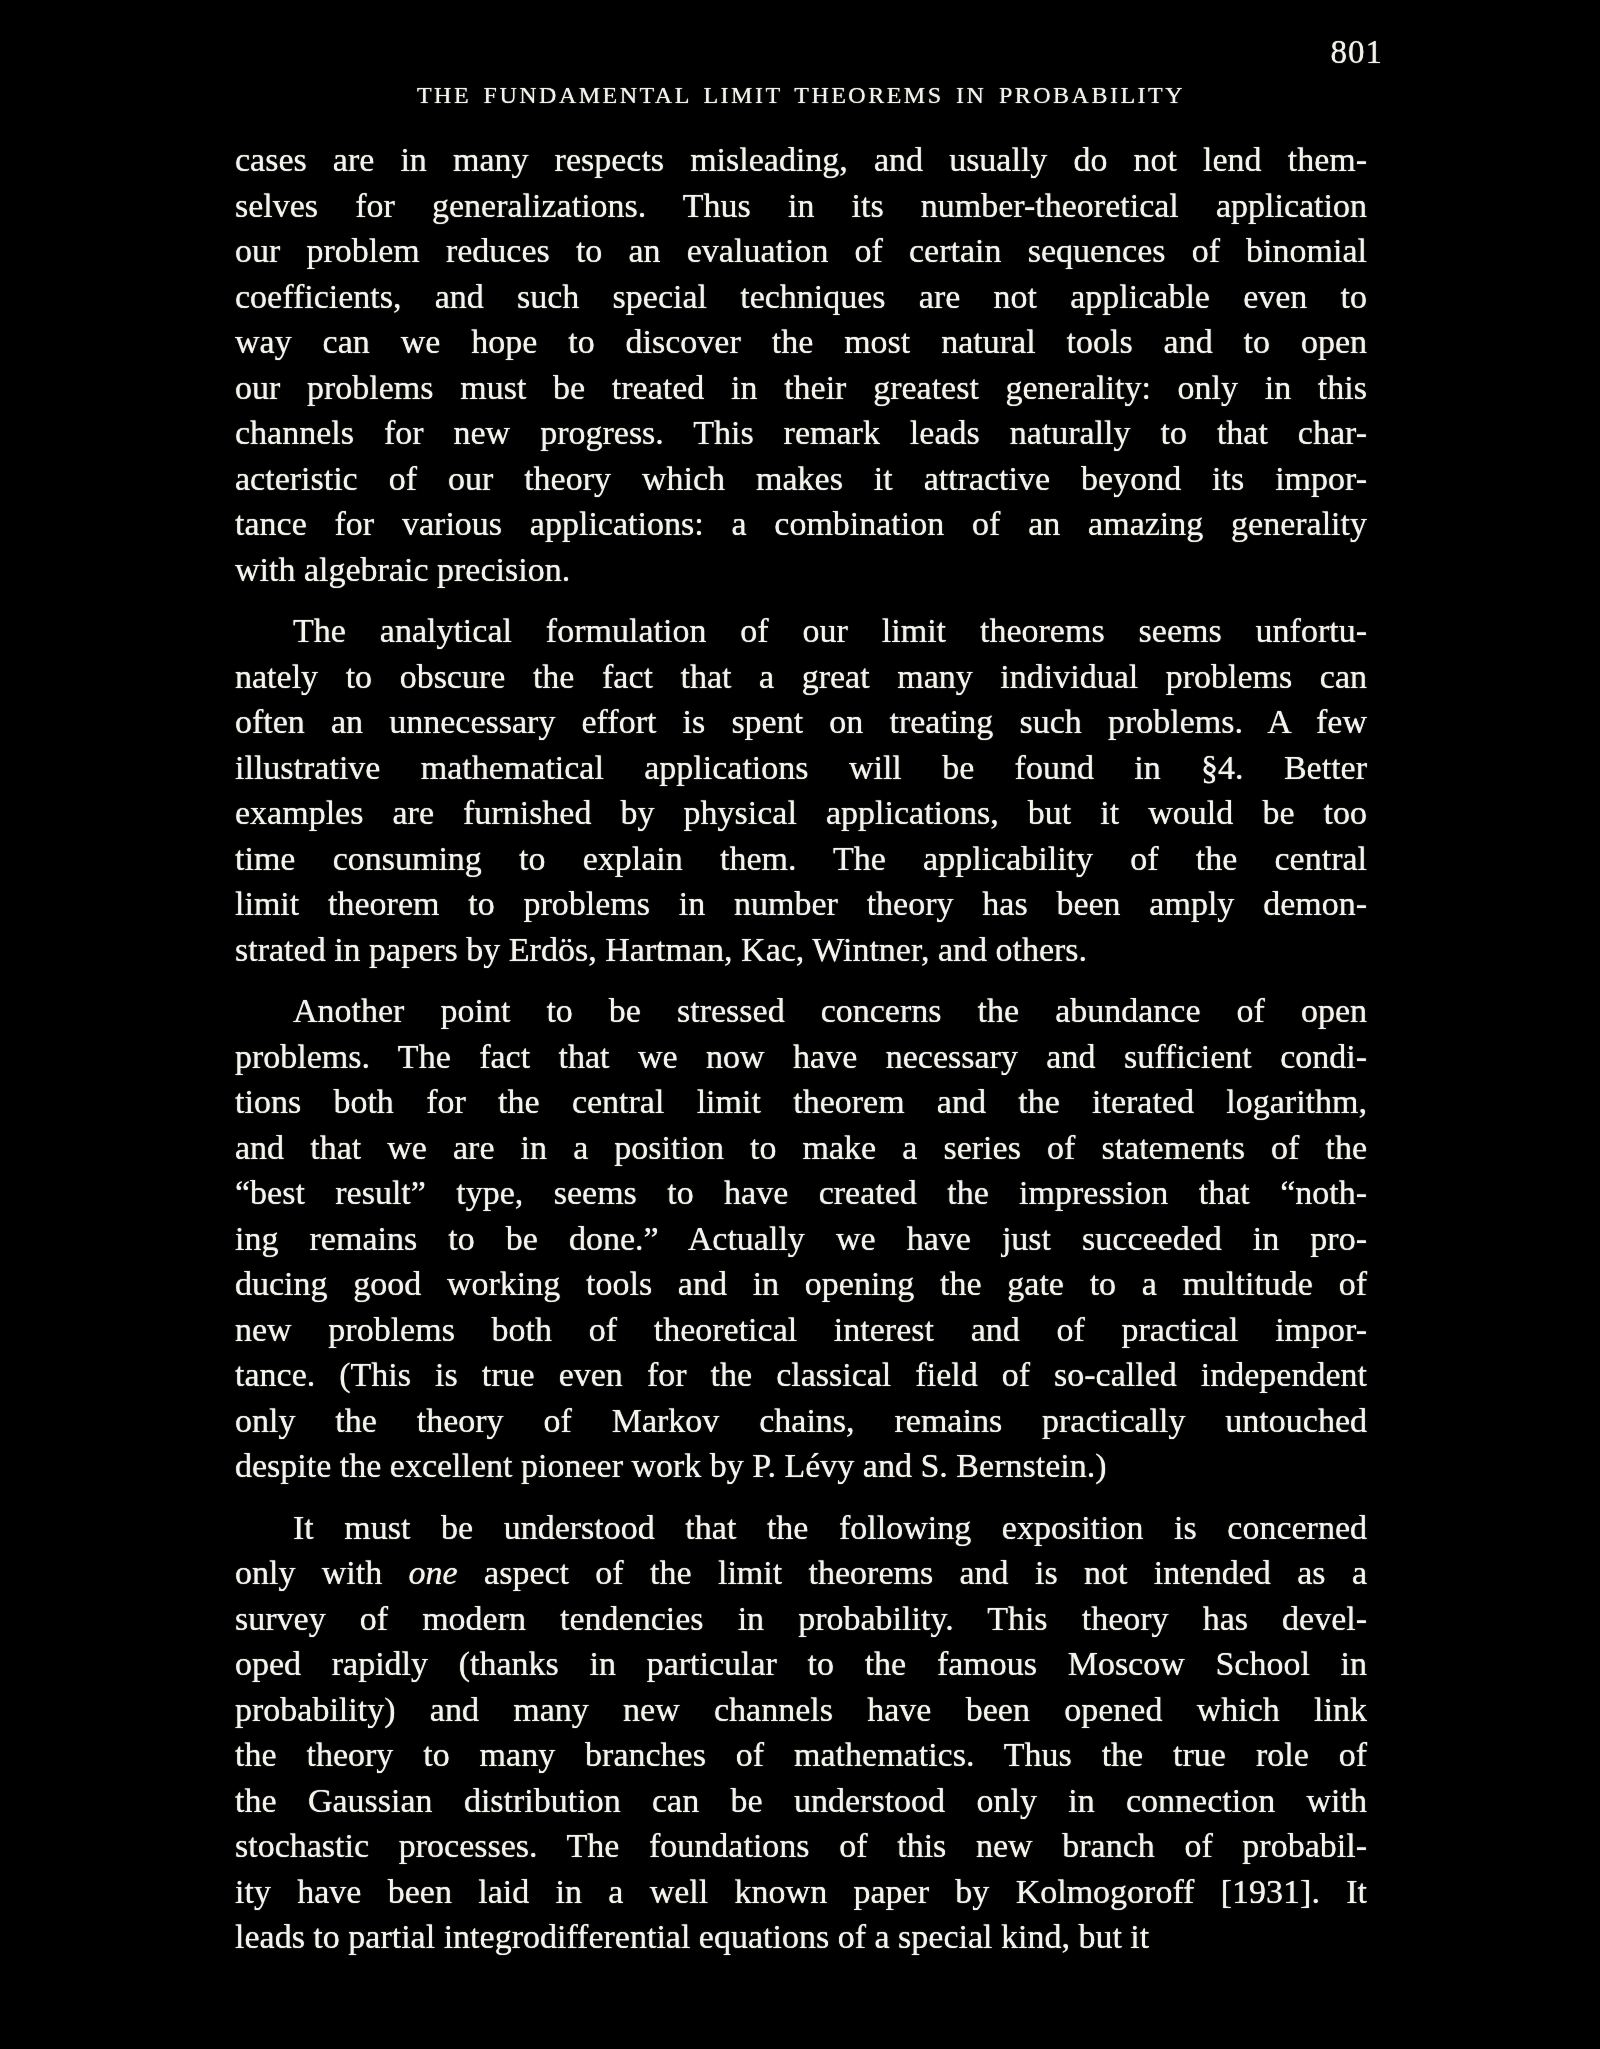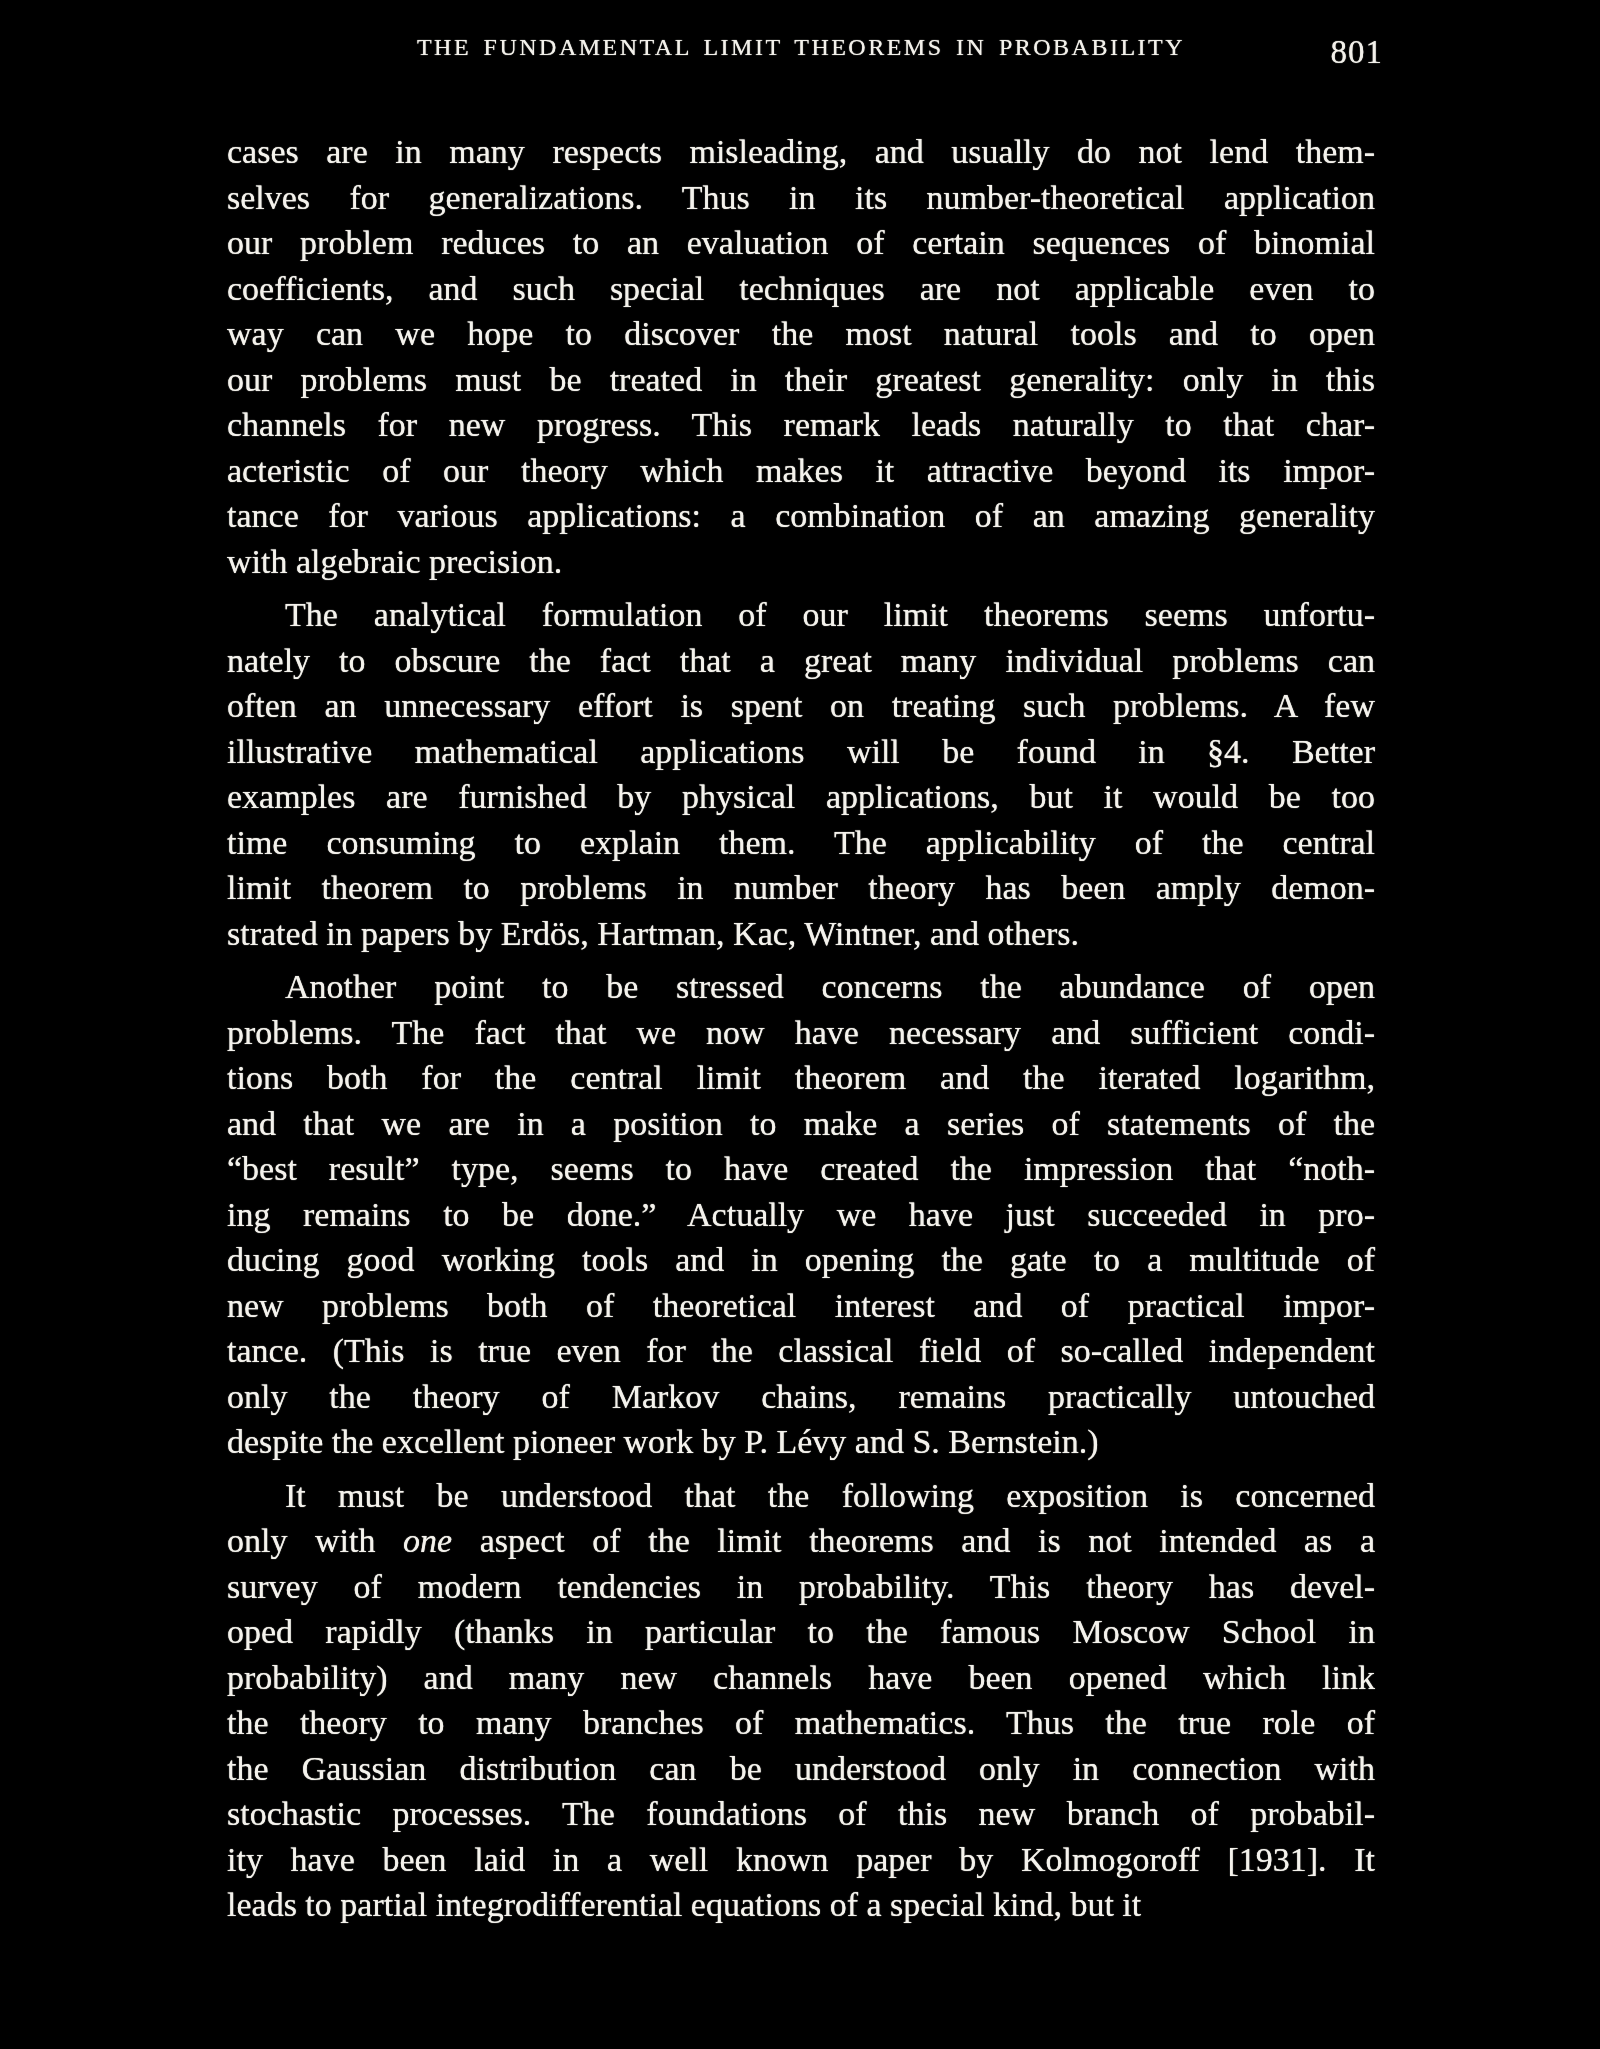--- a/index.html
+++ b/index.html
@@ -33,40 +33,41 @@
   .running-title {
     position: absolute;
     left: 0;
     right: 0;
     text-align: center;
     font-size: 24px;
     letter-spacing: 2.5px;
     word-spacing: 4px;
     white-space: nowrap;
     text-shadow: 0 0 1px #e8e6e0;
+    margin-top: 48px;
   }
   .page-number {
     position: absolute;
     right: 0;
     top: 0;
     font-size: 33px;
     letter-spacing: 1px;
     text-shadow: 0 0 1px #e8e6e0;
   }
   .body-text {
     position: absolute;
     top: 121px;
     left: 0;
     right: 0;
     color: #f4f2ec;
     font-size: 34px;
     line-height: 45.5px;
     text-shadow: 0 0 1px #eceae4;
   }
-  .paragraph { margin: 8px; padding: 0; }
+  .paragraph { margin: 16px; padding: 0; }
   .line {
     text-align: justify;
     text-align-last: justify;
     white-space: normal;
   }
   .line.last {
     text-align-last: left;
   }
   .line.first-indent {
     text-indent: 58px;

